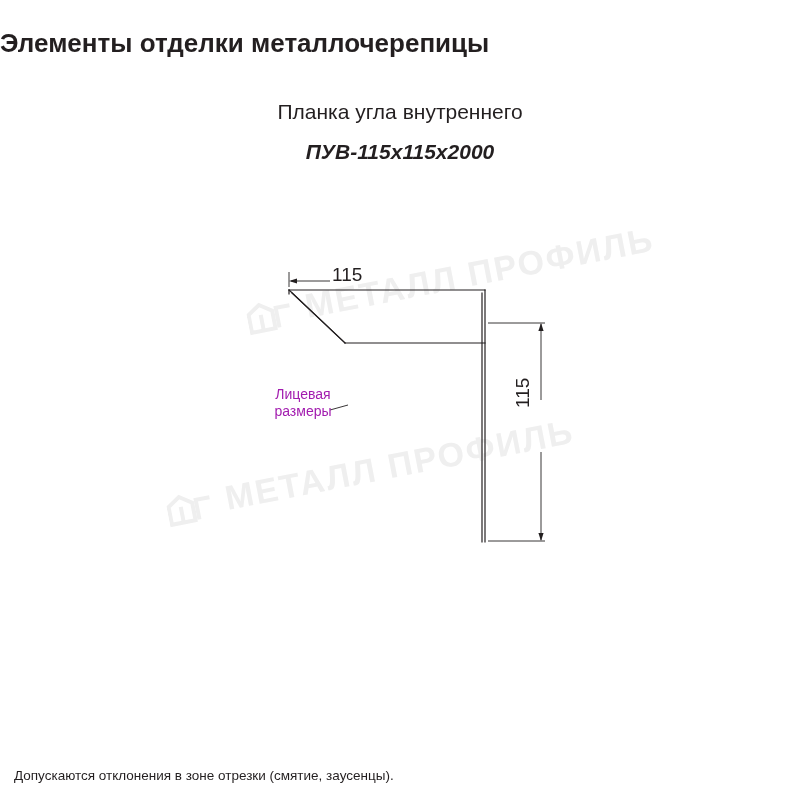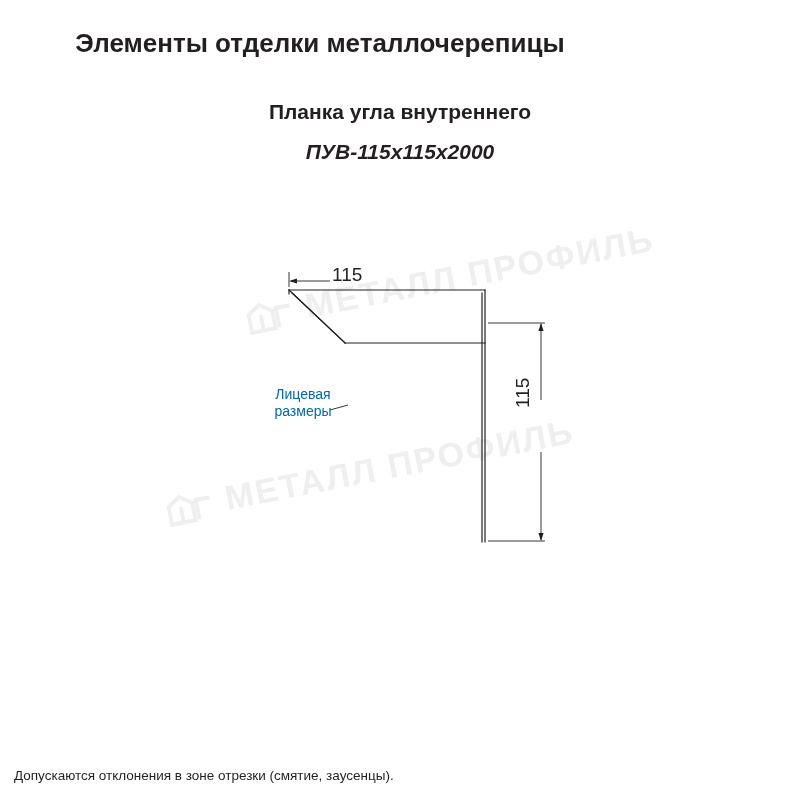--- a/index.html
+++ b/index.html
@@ -21,33 +21,32 @@
     width: 800px;
     height: 800px;
   }
 
   
   .title-main {
     position: absolute;
     left: 0;
     top: 28px;
     width: 640px;
-    text-align: center;
     font-size: 26px;
     font-weight: bold;
     letter-spacing: 0px;
   }
   .title-sub {
     position: absolute;
     left: 0;
     top: 100px;
     width: 800px;
     text-align: center;
     font-size: 21px;
-    font-weight: bold;
+    font-weight: normal;
   }
   .title-code {
     position: absolute;
     left: 0;
     top: 140px;
     width: 800px;
     text-align: center;
     font-size: 21px;
     font-weight: bold;
     font-style: italic;
@@ -106,21 +105,21 @@
     transform-origin: left top;
   }
   .face-label {
     position: absolute;
     left: 255px;
     top: 386px;
     width: 96px;
     text-align: center;
     font-size: 14px;
     line-height: 17px;
-    color: #0369a1;
+    color: #a21caf;
   }
 
   
   .notes {
     position: absolute;
     left: 14px;
     top: 766px;
     font-size: 13.5px;
     line-height: 19px;
     color: #231f20;

